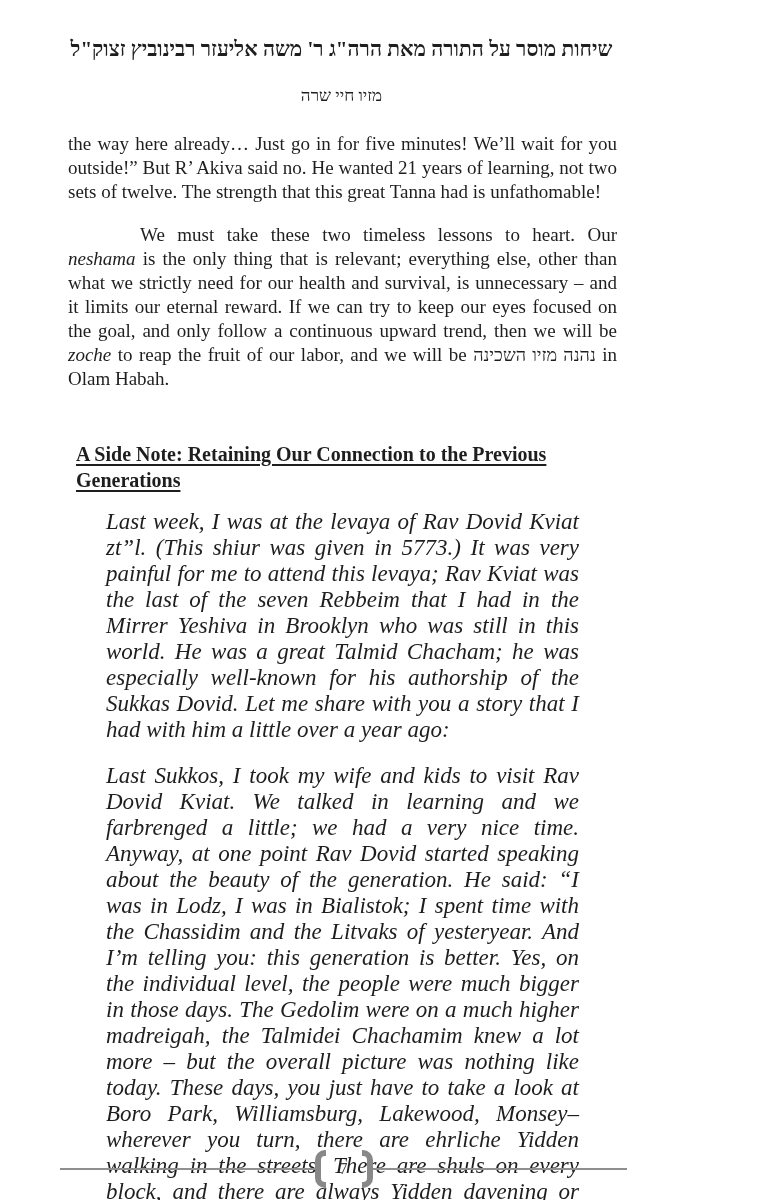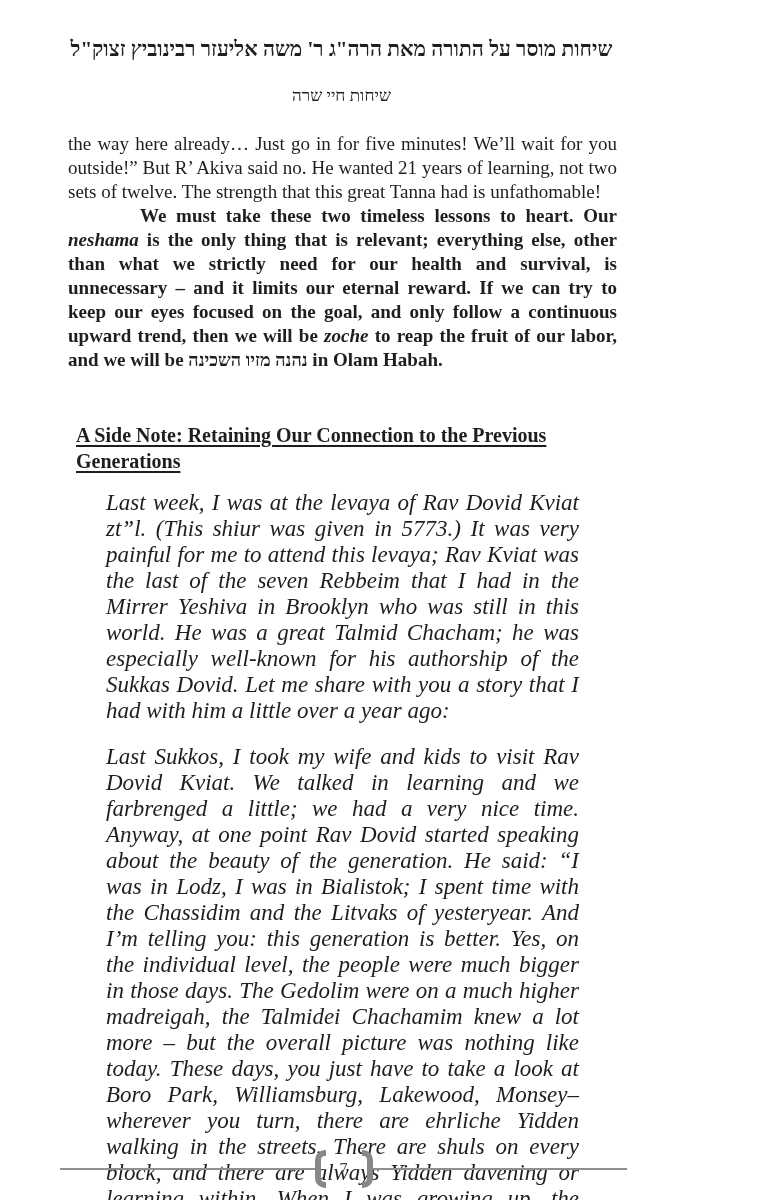--- a/index.html
+++ b/index.html
@@ -43,23 +43,22 @@
   .content {
     margin: 26px 66px 0 68px; 
   }
   p.body-par {
     font-size: 19px;
     line-height: 24px;
     text-align: justify;
     margin: 0;
   }
   p.body-par.second {
-    margin-top: 0;
+    margin-top: 19px;
     text-indent: 72px;
-    font-weight: bold;
   }
   .run-italic { font-style: italic; }
   .run-hebrew {
     direction: rtl;
     unicode-bidi: isolate;
     font-family: "Liberation Serif", "DejaVu Sans", serif;
     font-size: 18px;
   }
   h2.section-heading {
     font-size: 20px;
@@ -120,21 +119,21 @@
     line-height: 38px;
   }
 </style>
 </head>
 <body>
 
 <div class="page">
 
   <div class="doc-header">
     <div class="hebrew-title" dir="rtl">שיחות מוסר על התורה מאת הרה"ג ר' משה אליעזר רבינוביץ זצוק"ל</div>
-    <div class="parsha-subtitle" dir="rtl">שיחות חיי שרה</div>
+    <div class="parsha-subtitle" dir="rtl">מזיו חיי שרה</div>
   </div>
 
   <div class="content">
 
     <p class="body-par first">the way here already… Just go in for five minutes! We’ll wait for you outside!” But R’ Akiva said no. He wanted 21 years of learning, not two sets of twelve. The strength that this great Tanna had is unfathomable!</p>
 
     <p class="body-par second"><span>We must take these two timeless lessons to heart. Our </span><span class="run-italic">neshama</span><span> is the only thing that is relevant; everything else, other than what we strictly need for our health and survival, is unnecessary – and it limits our eternal reward. If we can try to keep our eyes focused on the goal, and only follow a continuous upward trend, then we will be </span><span class="run-italic">zoche</span><span> to reap the fruit of our labor, and we will be </span><span class="run-hebrew" dir="rtl">נהנה מזיו השכינה</span><span> in Olam Habah.</span></p>
 
     <h2 class="section-heading">A Side Note: Retaining Our Connection to the Previous Generations</h2>
 

